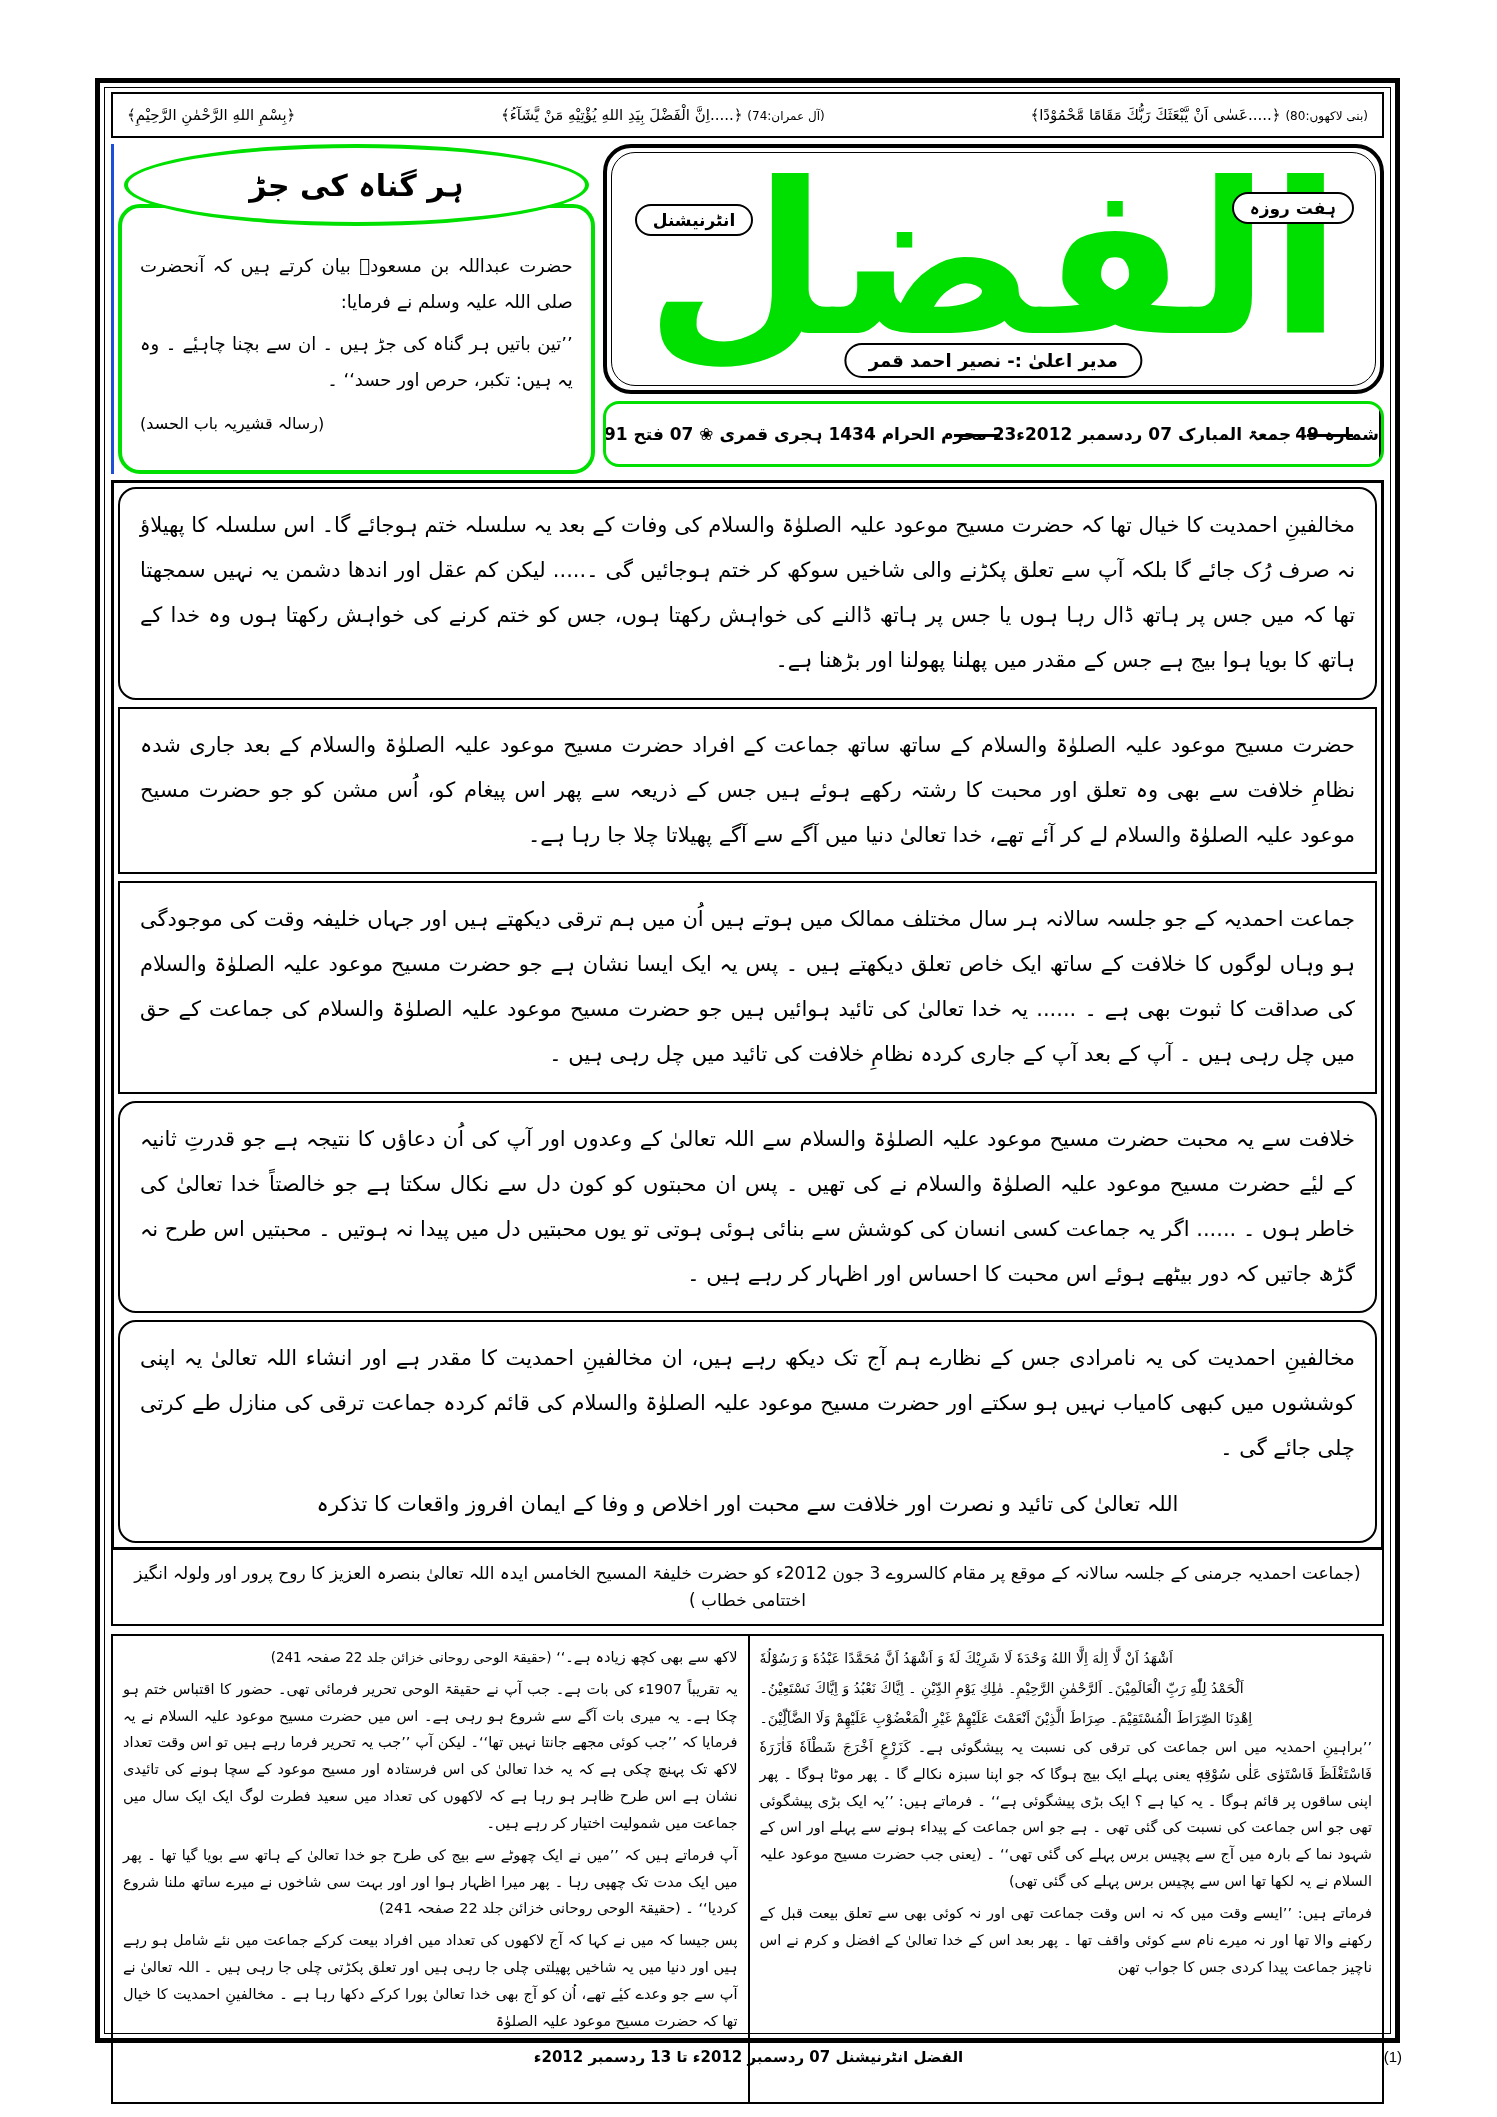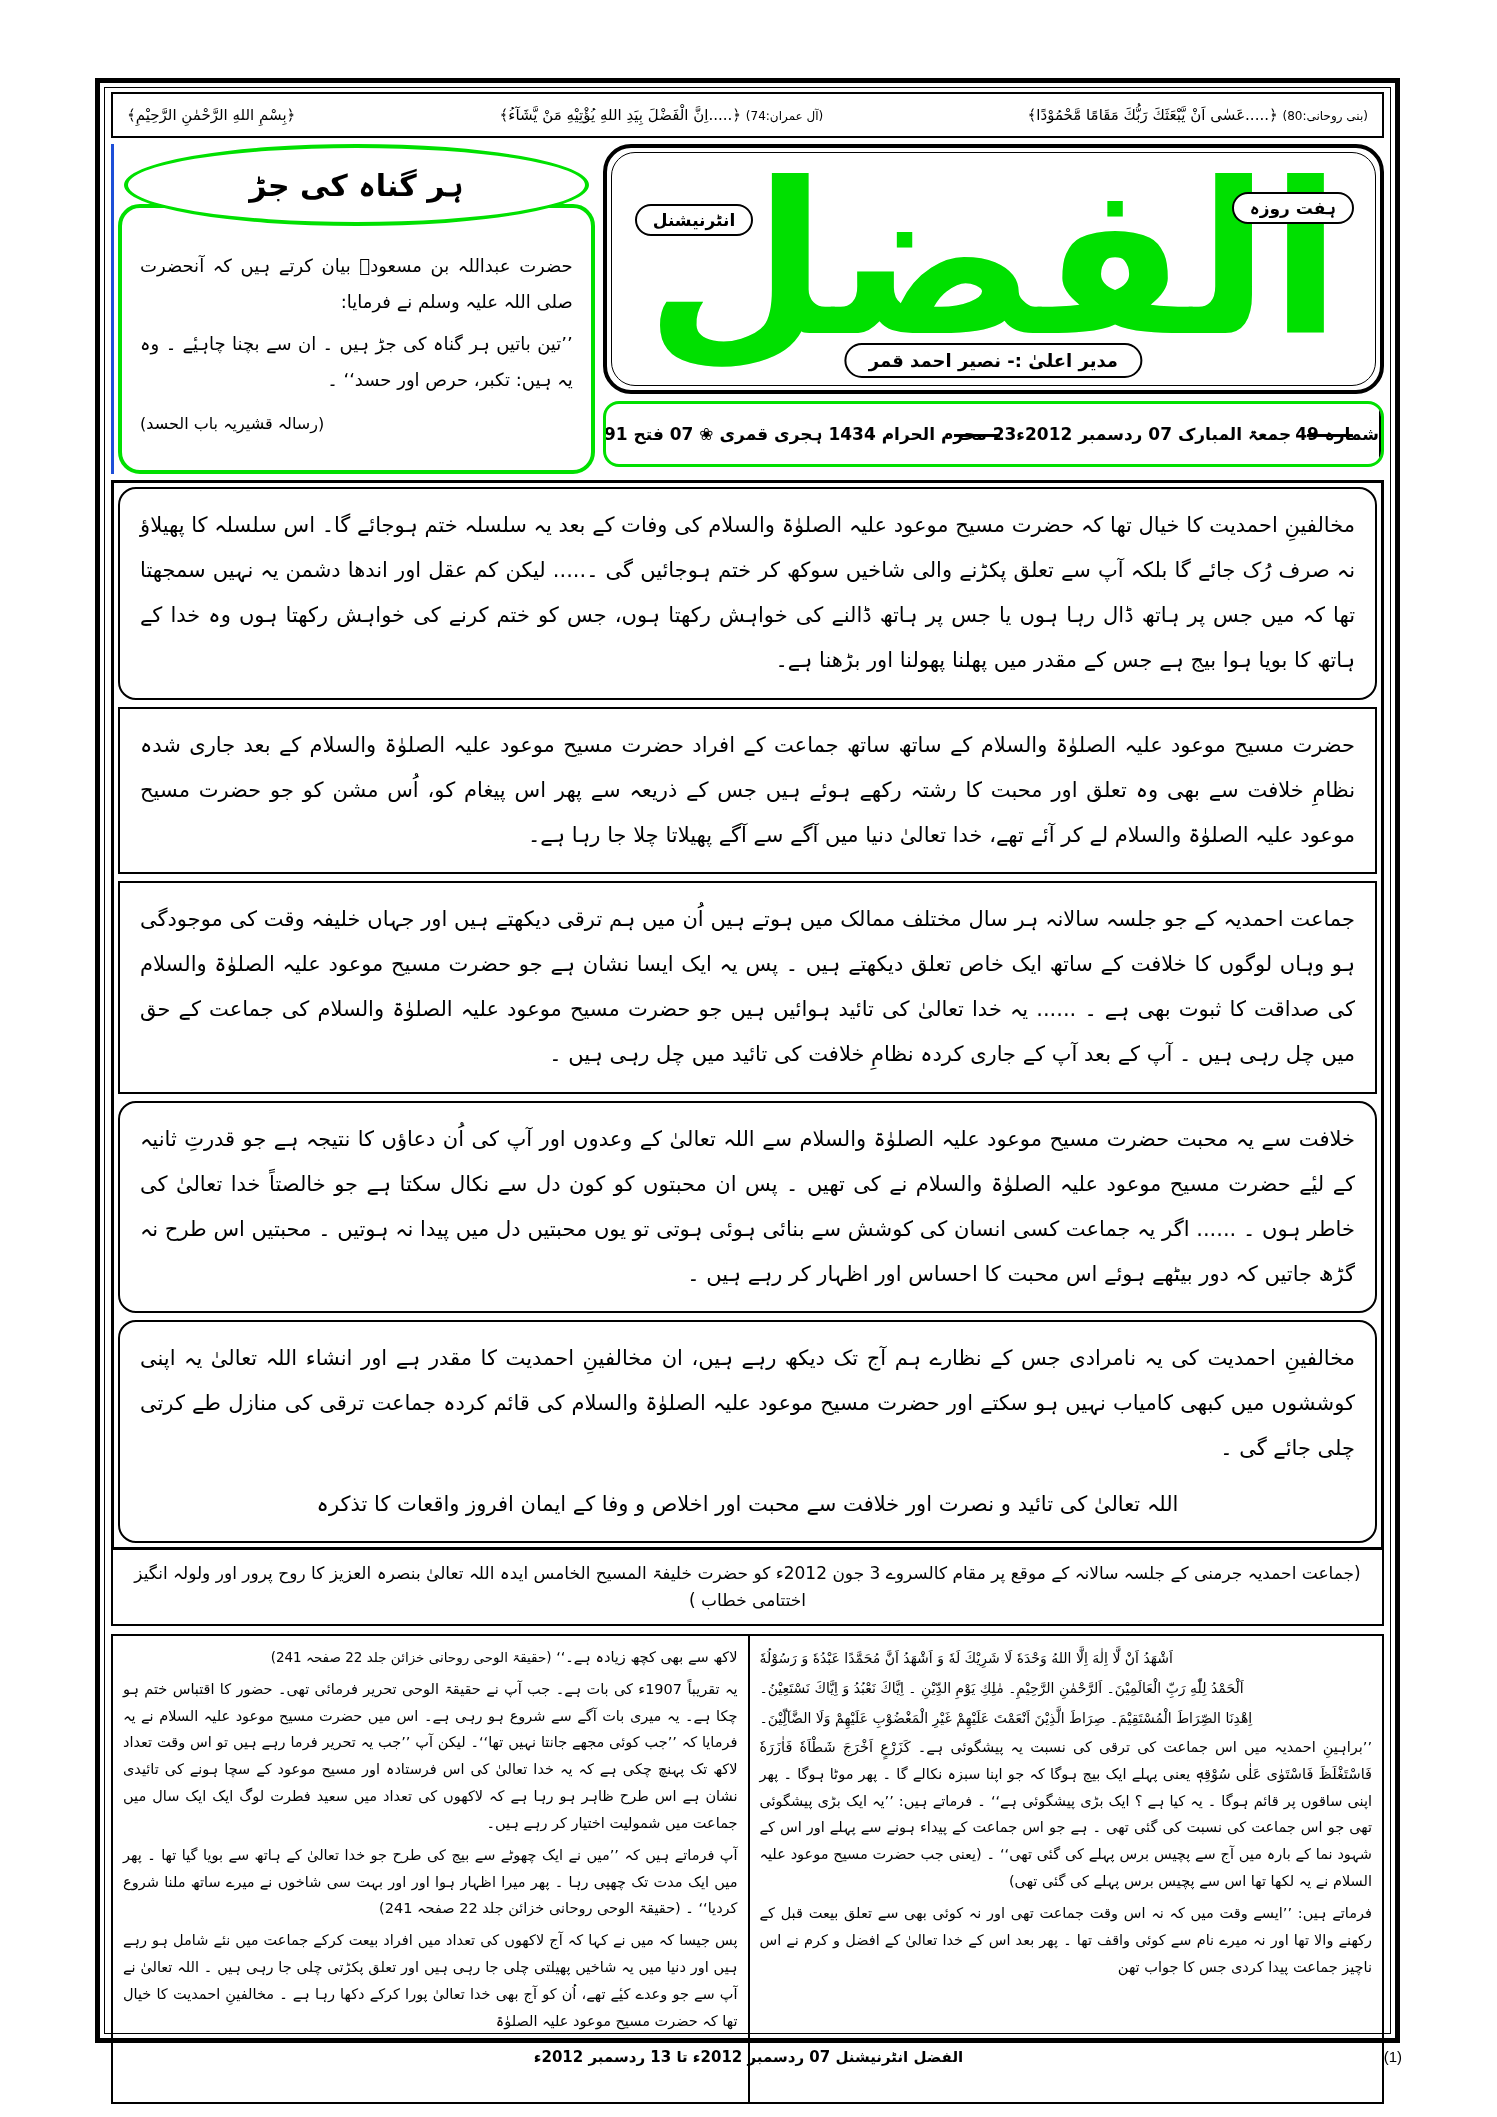--- a/index.html
+++ b/index.html
@@ -268,21 +268,21 @@
   .spacer{width:1px;height:1px;}
 </style>
 </head>
 <body>
 
 <div class="page">
   <div class="inner">
 
     <div class="verse-bar">
       <span>
-        <span class="verse-ref">(بنی روحانی:80)</span>
+        <span class="verse-ref">(بنی لاکھوں:80)</span>
         <span>﴿.....عَسٰى اَنْ يَّبْعَثَكَ رَبُّكَ مَقَامًا مَّحْمُوْدًا﴾</span>
       </span>
       <span>
         <span class="verse-ref">(آل عمران:74)</span>
         <span>﴿.....اِنَّ الْفَضْلَ بِيَدِ اللهِ يُؤْتِيْهِ مَنْ يَّشَآءُ﴾</span>
       </span>
       <span>﴿بِسْمِ اللهِ الرَّحْمٰنِ الرَّحِيْمِ﴾</span>
     </div>
 
     <div class="header-row">

